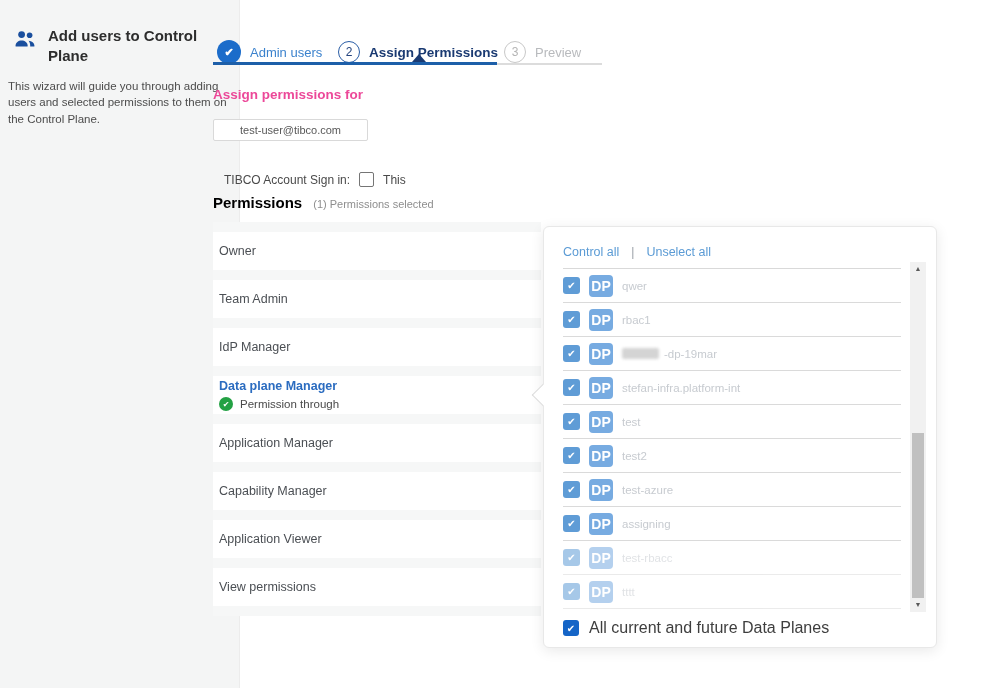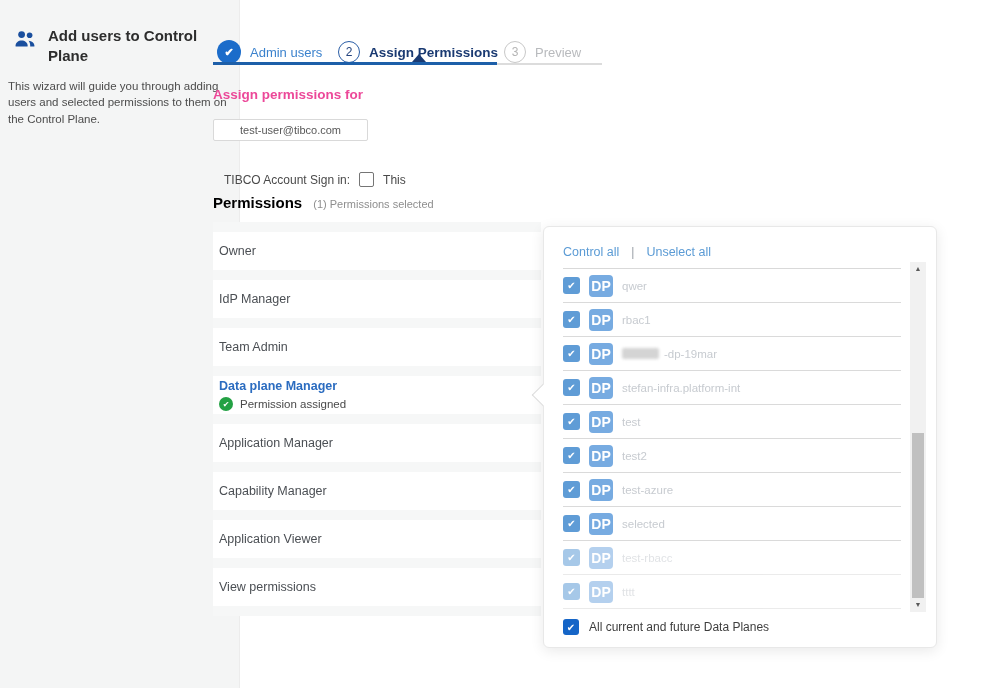--- a/index.html
+++ b/index.html
@@ -79,21 +79,21 @@
   .dp-badge { width:24px; height:22px; border-radius:4px; background:var(--badge-blue,#77abe1);
               color:#fff; font-size:14px; font-weight:bold; display:flex; align-items:center;
               justify-content:center; flex:none; }
   .redacted { width:37px; height:11px; background:#d4d4d4; border-radius:2px; filter:blur(1.5px);
               margin-right:-4px; }
   .dp-label { font-size:11.5px; color:#c7cbd0; }
 
   .dp-footer { display:flex; align-items:center; gap:10px; padding:10px 0 0 19px; }
   .cb-strong { width:16px; height:16px; border-radius:3px; background:var(--vivid-blue,#1565c7);
                color:#fff; font-size:10px; display:flex; align-items:center; justify-content:center; }
-  .dp-footer-label { font-size:12px; color:#3e3e3e; }
+  .dp-footer-label { font-size:16px; color:#3e3e3e; }
 
   
   .scrollbar { position:absolute; right:10px; top:35px; width:16px; height:350px; background:#f1f1f1; }
   .sb-arrow { position:absolute; left:0; width:16px; height:14px; text-align:center; font-size:7px;
               color:#5a5a5a; line-height:14px; cursor:pointer; }
   .sb-up { top:0; } .sb-down { bottom:0; }
   .sb-thumb { position:absolute; left:2px; top:171px; width:12px; height:165px; background:#c0c0c0; }
 </style>
 </head>
 <body>
@@ -146,32 +146,32 @@
     <span class="perm-title">Permissions</span>
     <span class="perm-note">(1) Permissions selected</span>
   </div>
 
   <div class="role-list">
       <div class="role-row">
     <div class="role-label">Owner</div>
 
   </div>
       <div class="role-row">
+    <div class="role-label">Team Admin</div>
+
+  </div>
+      <div class="role-row">
     <div class="role-label">IdP Manager</div>
-
-  </div>
-      <div class="role-row">
-    <div class="role-label">Team Admin</div>
 
   </div>
       <div class="role-row assigned">
     <div class="role-label">Data plane Manager</div>
     <div class="assigned-line">
       <span class="green-check">✔</span>
-      <span class="assigned-text">Permission assigned</span>
+      <span class="assigned-text">Permission through</span>
     </div>
   </div>
       <div class="role-row">
     <div class="role-label">Application Manager</div>
 
   </div>
       <div class="role-row">
     <div class="role-label">Capability Manager</div>
 
   </div>
@@ -252,21 +252,21 @@
     <span class="dp-badge">DP</span>
 
     <span class="dp-label">test-azure</span>
   </div>
         <div class="dp-row">
     <span class="cb">
       <span>✔</span>
     </span>
     <span class="dp-badge">DP</span>
 
-    <span class="dp-label">selected</span>
+    <span class="dp-label">assigning</span>
   </div>
         <div class="dp-row faded">
     <span class="cb">
       <span>✔</span>
     </span>
     <span class="dp-badge">DP</span>
 
     <span class="dp-label">test-rbacc</span>
   </div>
         <div class="dp-row faded">

